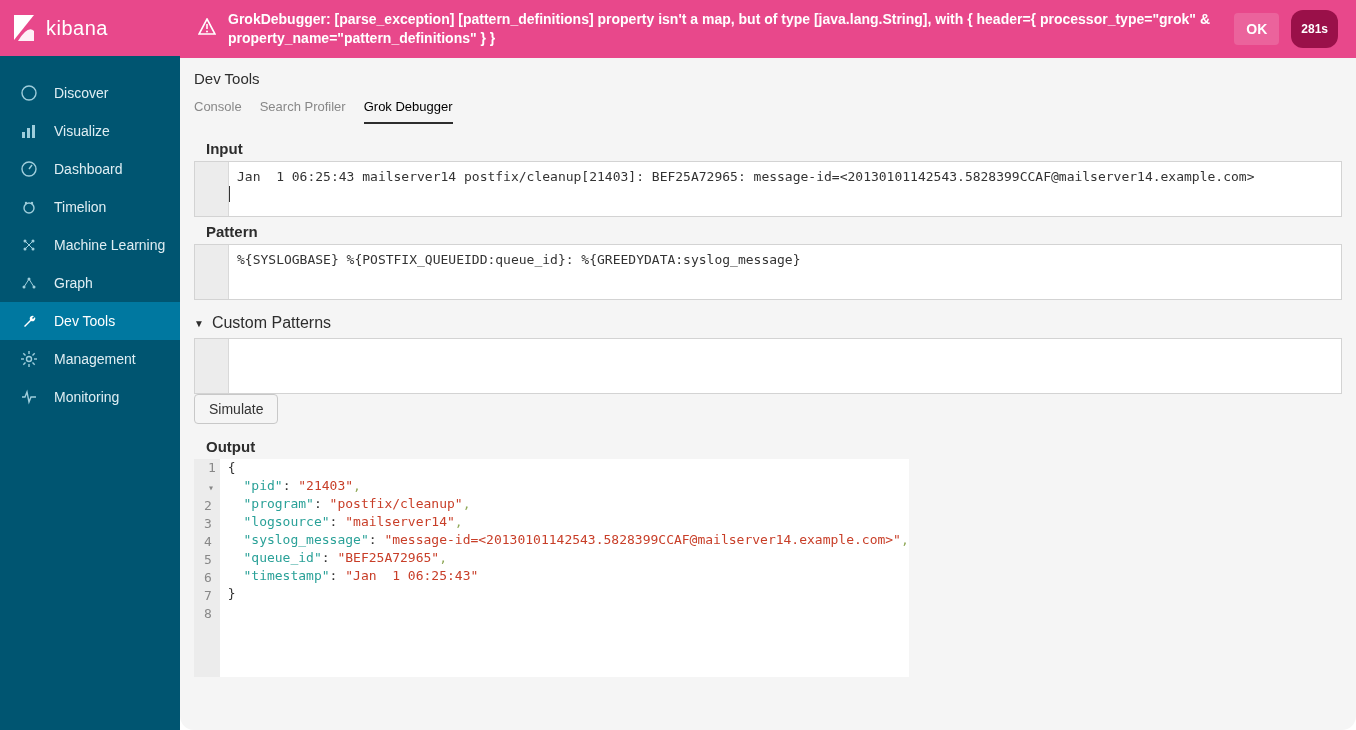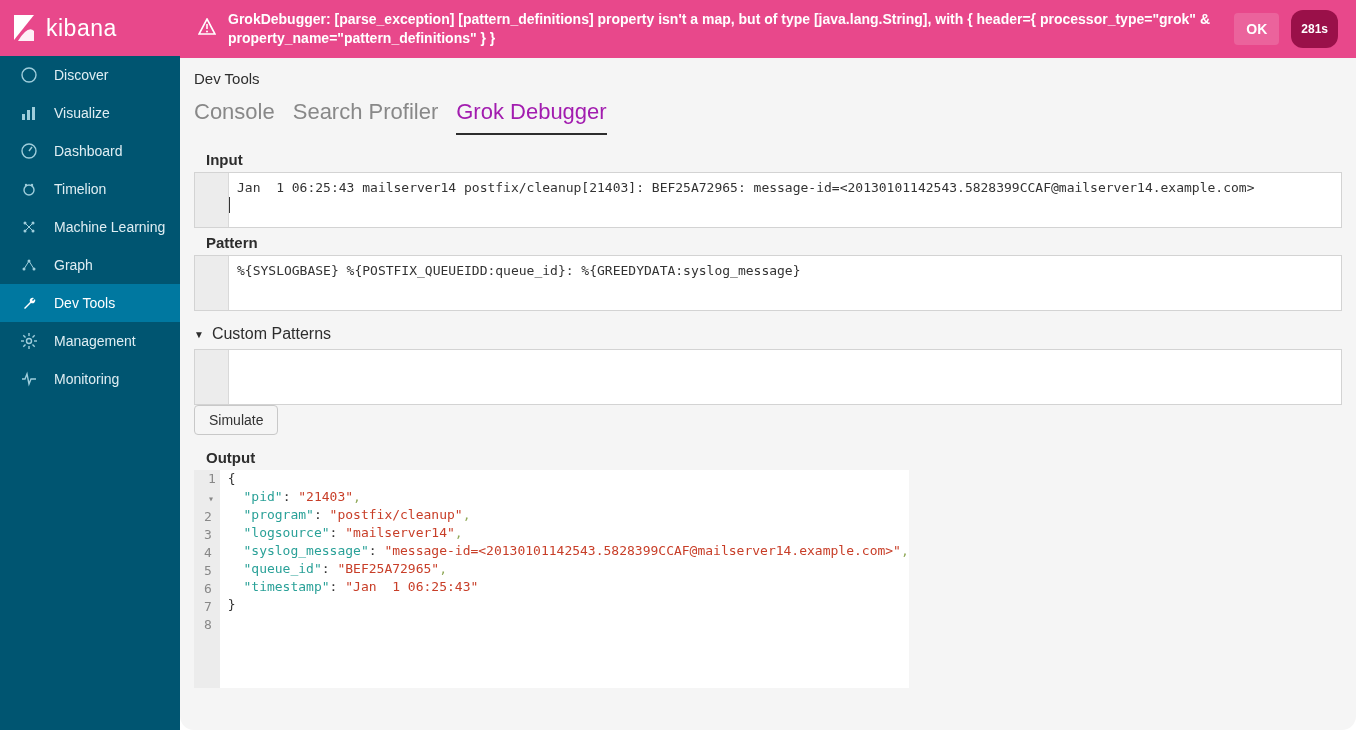--- a/index.html
+++ b/index.html
@@ -3,41 +3,41 @@
 <meta charset="utf-8">
 <style>
   * { margin: 0; padding: 0; box-sizing: border-box; }
   html, body { width: 1356px; height: 730px; font-family: -apple-system, BlinkMacSystemFont, "Segoe UI", Helvetica, Arial, sans-serif; overflow: hidden; background: #fff; color: #333; }
   .app { display: flex; width: 100%; height: 100%; }
 
   
   .sidebar { width: 180px; background: #005571; color: #fff; display: flex; flex-direction: column; height: 100%; }
   .brand { height: 56px; background: #e8488b; display: flex; align-items: center; padding-left: 14px; gap: 10px; }
   .brand svg { display: block; }
-  .brand-name { font-size: 23px; font-weight: 400; letter-spacing: 0.5px; color: #fff; }
-  .nav { padding-top: 0; }
+  .brand-name { font-size: 20px; font-weight: 400; letter-spacing: 0.5px; color: #fff; }
+  .nav { padding-top: 18px; }
   .nav-item { display: flex; align-items: center; gap: 16px; height: 38px; padding-left: 20px; font-size: 14px; color: #dfeef3; cursor: pointer; }
   .nav-item.active { background: #0078a0; color: #fff; }
   .nav-icon { width: 18px; height: 18px; display: inline-flex; align-items: center; justify-content: center; color: #9fcedc; }
   .nav-item.active .nav-icon { color: #fff; }
 
   
   .main { flex: 1; display: flex; flex-direction: column; background: #f5f5f5; min-width: 0; border-radius: 14px; }
 
   .toast { background: #e8488b; color: #fff; display: flex; align-items: center; padding: 10px 18px; gap: 12px; }
   .toast-icon { flex: 0 0 auto; }
   .toast-msg { flex: 1; font-size: 14px; line-height: 1.35; font-weight: 600; }
   .toast-ok { background: rgba(255,255,255,0.15); color: #fff; border: none; padding: 8px 12px; border-radius: 4px; font-weight: 700; font-size: 14px; cursor: pointer; }
   .toast-badge { background: #9a1049; color: #fff; border-radius: 12px; padding: 12px 10px; font-size: 12px; font-weight: 700; }
 
   .crumb { padding: 12px 14px; font-size: 15px; color: #2d2d2d; background:#f5f5f5; }
 
-  .tabs { display: flex; gap: 18px; padding: 0 14px; font-size: 22px; color: #888; }
+  .tabs { display: flex; gap: 18px; padding: 0 14px; font-size: 13px; color: #888; }
   .tab { padding-bottom: 8px; cursor: pointer; border-bottom: 2px solid transparent; }
-  .tab.active { color: #a21caf; border-bottom: 2px solid #2d2d2d; }
+  .tab.active { color: #000000; border-bottom: 2px solid #2d2d2d; }
 
   .content { padding: 10px 14px 20px 14px; overflow: auto; }
   .section-label { font-weight: 700; font-size: 15px; margin: 6px 0 4px 12px; color: #2d2d2d; }
 
   .editor { display: flex; border: 1px solid #d3d3d3; background: #fff; }
   .gutter { width: 34px; background: #ececec; border-right: 1px solid #d9d9d9; position: relative; }
   .gutter-fold { color: #888; padding-left: 4px; font-size: 10px; }
   .code { flex: 1; font-family: Menlo, Consolas, monospace; font-size: 13px; line-height: 18px; padding: 6px 8px; white-space: pre; color: #333; position: relative; }
   .input-editor .code { min-height: 54px; }
   .pattern-editor .code { min-height: 54px; }

